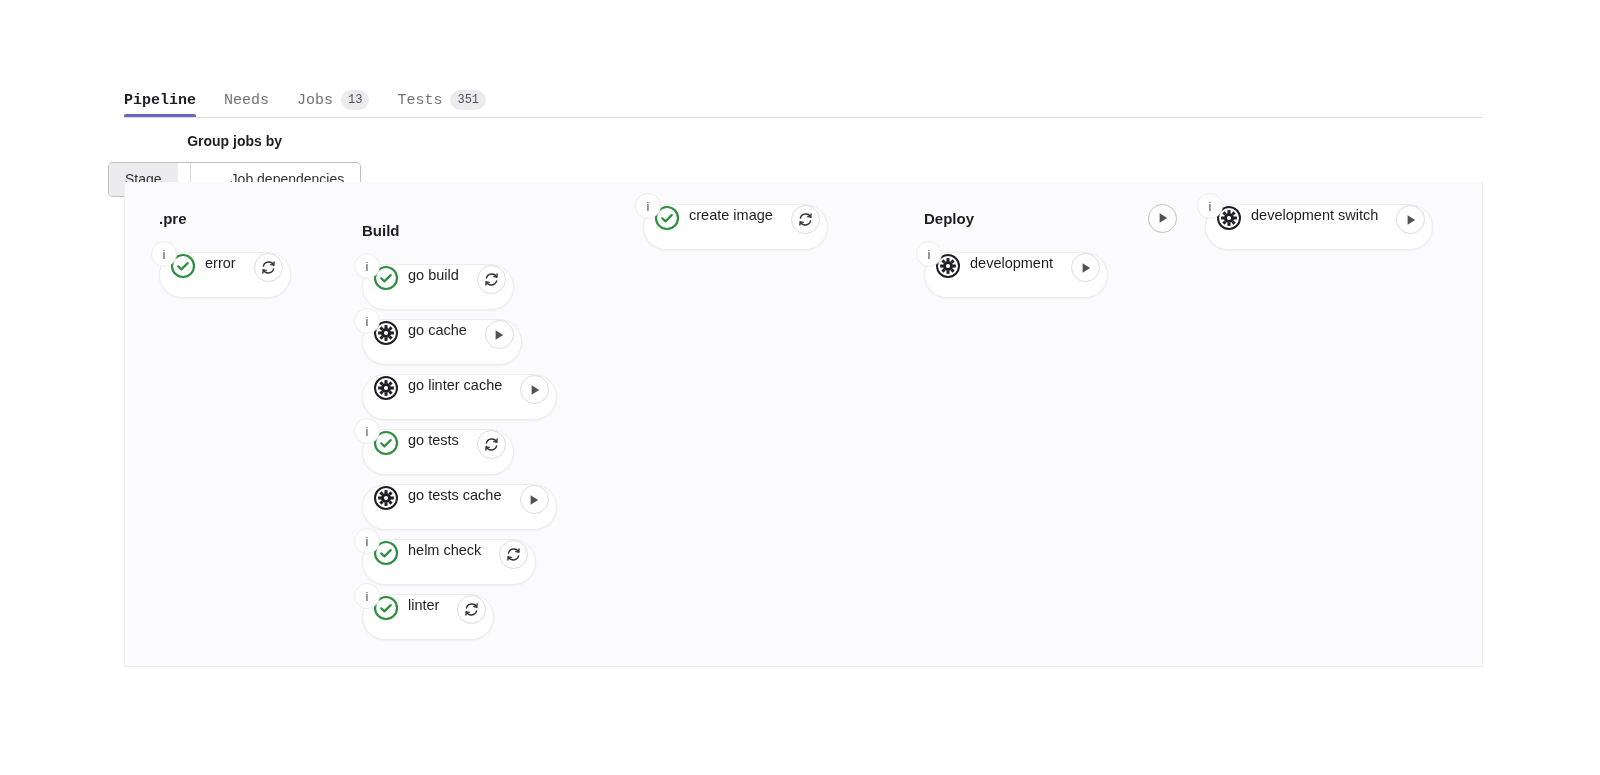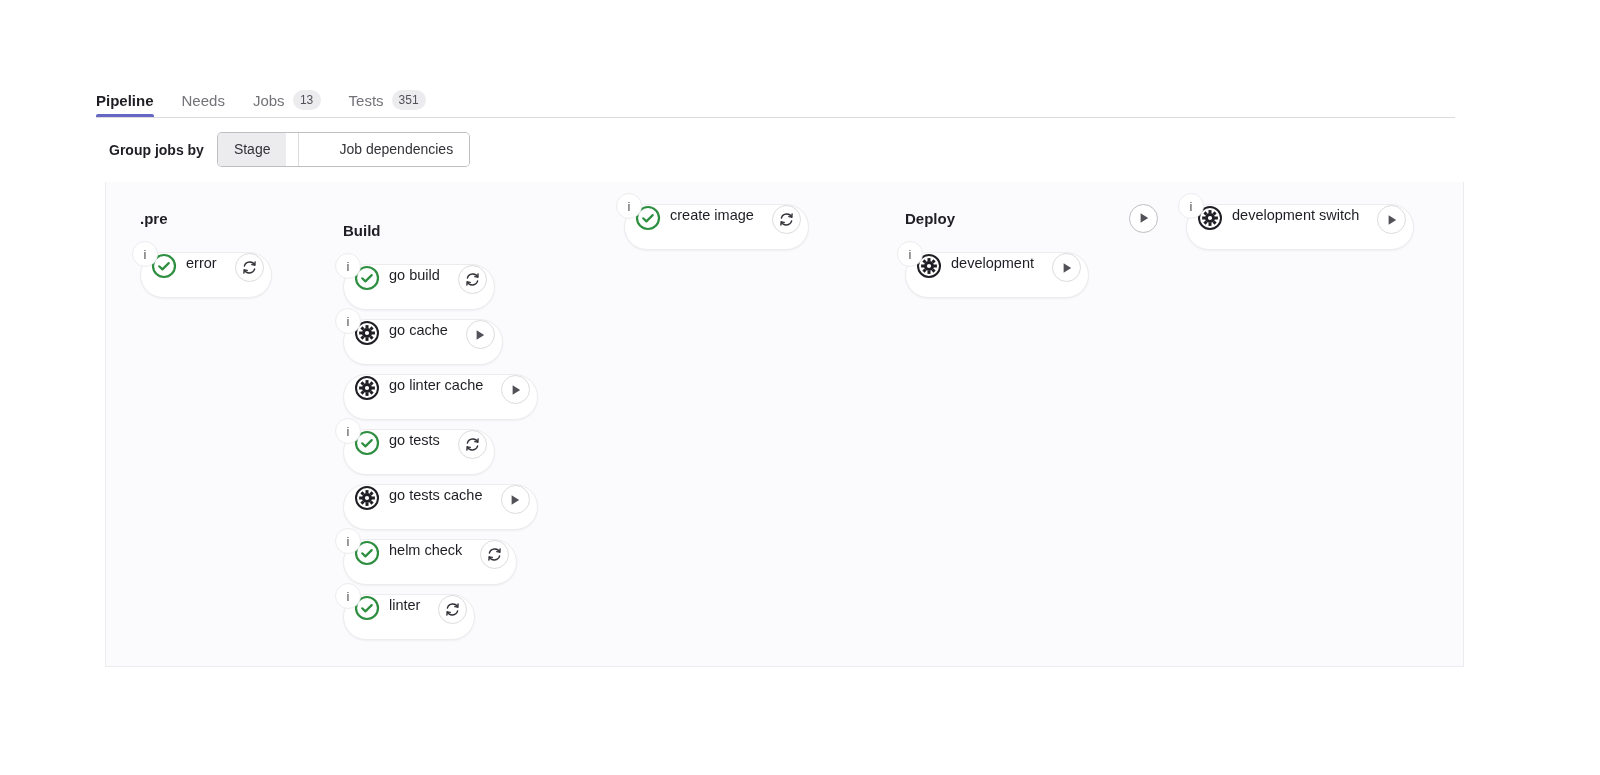--- a/index.html
+++ b/index.html
@@ -15,27 +15,28 @@
   #root {
     position: relative;
     width: 1600px;
     height: 775px;
     background: #ffffff;
   }
 
   
   .tabbar {
     position: absolute;
-    left: 96px;
+    left: 124px;
     top: 74px;
     width: 1359px;
     height: 44px;
     border-bottom: 1px solid #dcdcde;
     display: flex;
     align-items: flex-start;
+    font-family: Liberation Mono, monospace;
   }
   .tab {
     display: flex;
     align-items: center;
     gap: 8px;
     height: 43px;
     padding: 0 0 0 0;
     margin-right: 28px;
     font-size: 15px;
     color: #737278;
@@ -71,20 +72,21 @@
   }
 
   
   .groupby-row {
     position: absolute;
     left: 109px;
     top: 133px;
     display: flex;
     align-items: center;
     gap: 14px;
+    flex-direction: column;
   }
   .groupby-label {
     font-size: 14px;
     font-weight: bold;
     color: #1f1e24;
   }
   .segmented {
     display: flex;
     border-radius: 4px;
     overflow: hidden;
@@ -107,21 +109,21 @@
     background: #ececef;
   }
   .seg-btn + .seg-btn {
     border-left: 1px solid #dcdcde;
     padding-left: 40px;
   }
 
   
   .graph-panel {
     position: absolute;
-    left: 105px;
+    left: 124px;
     top: 182px;
     width: 1359px;
     height: 485px;
     background: #fbfafd;
     border-left: 1px solid #ececef;
     border-right: 1px solid #ececef;
     border-bottom: 1px solid #ececef;
     display: flex;
     padding: 22px 0 0 0;
   }

